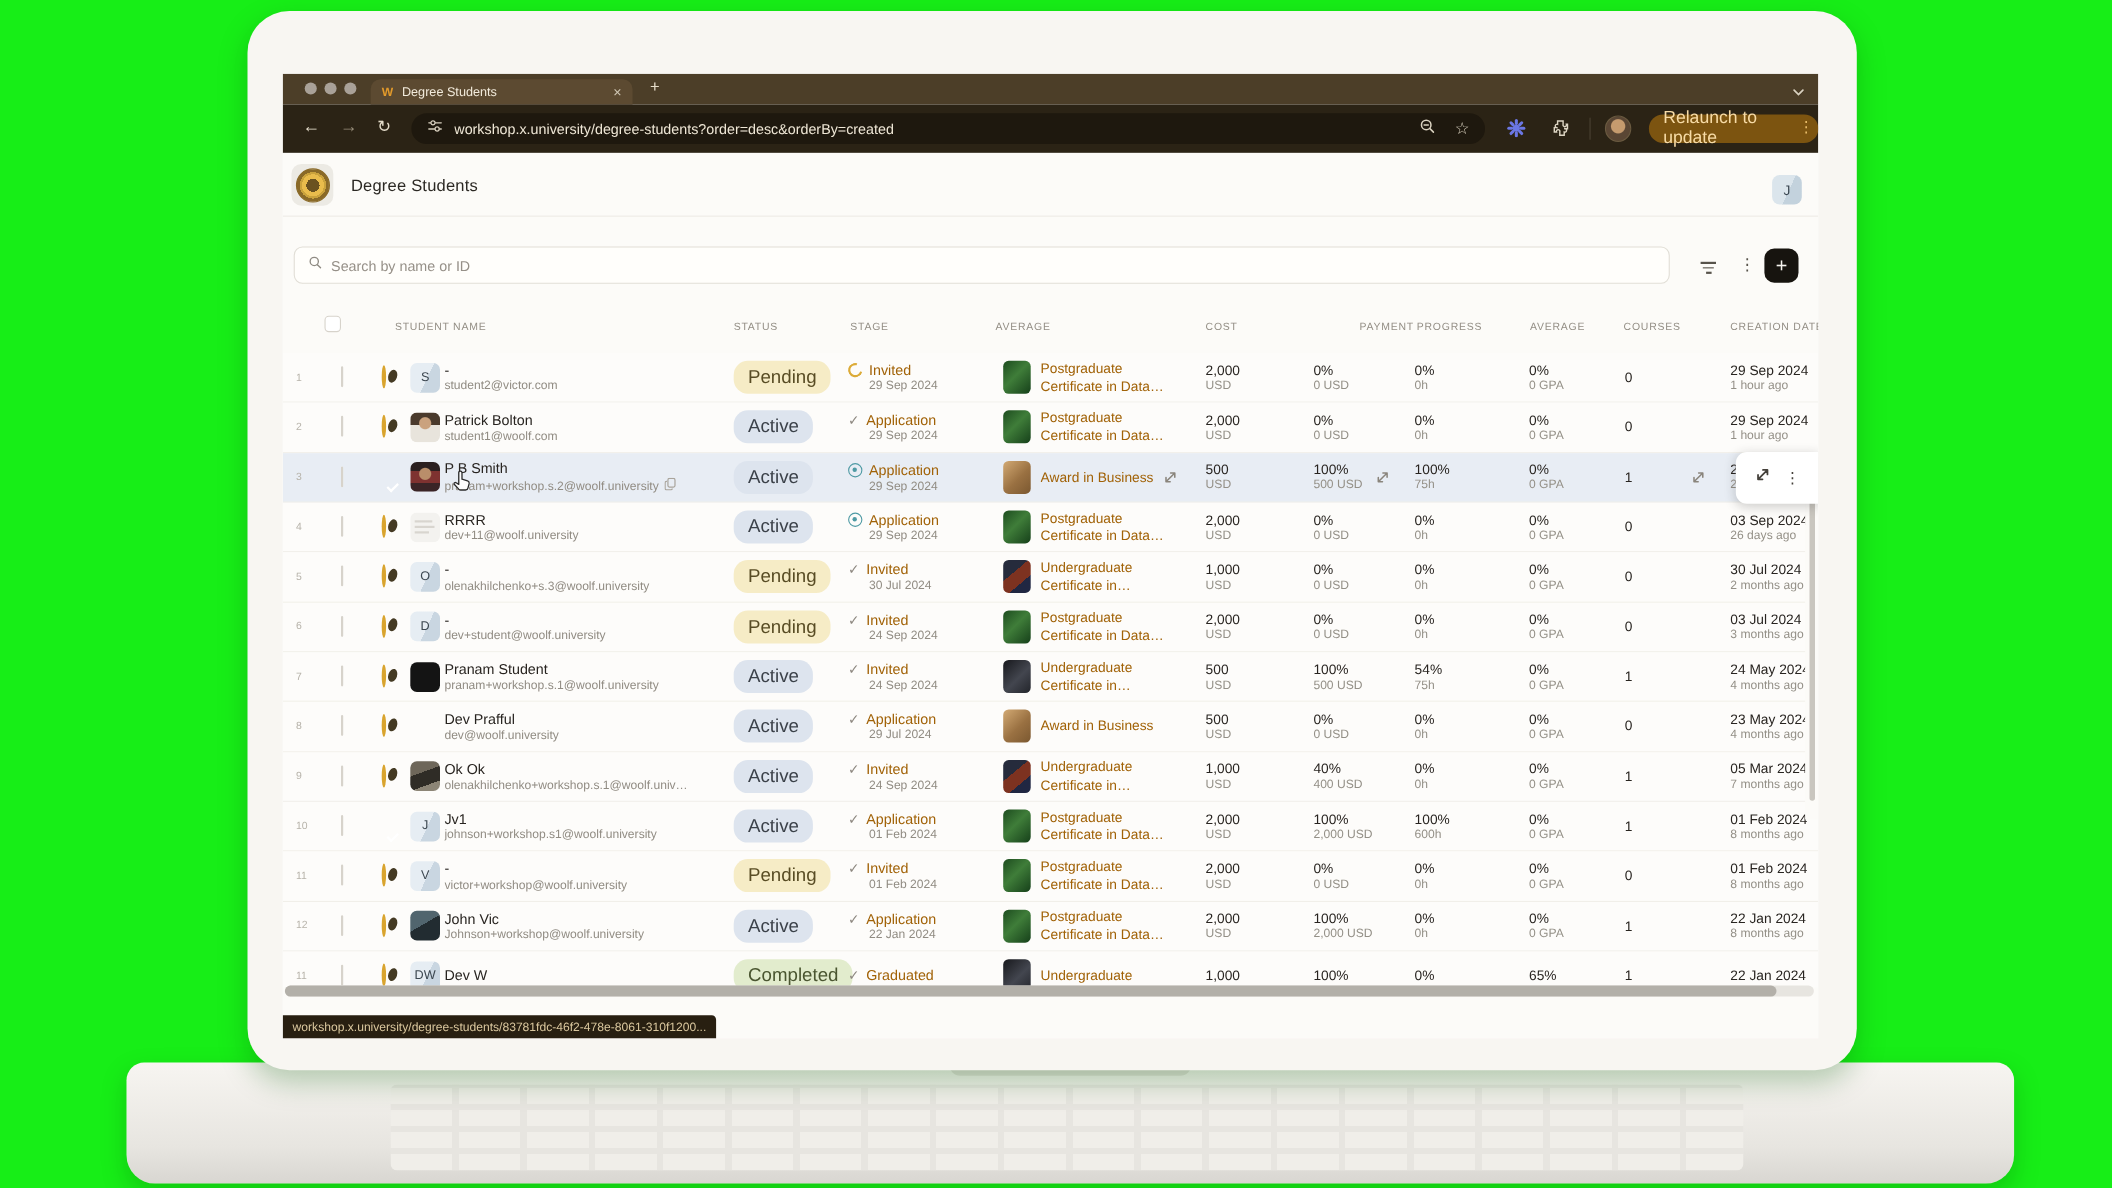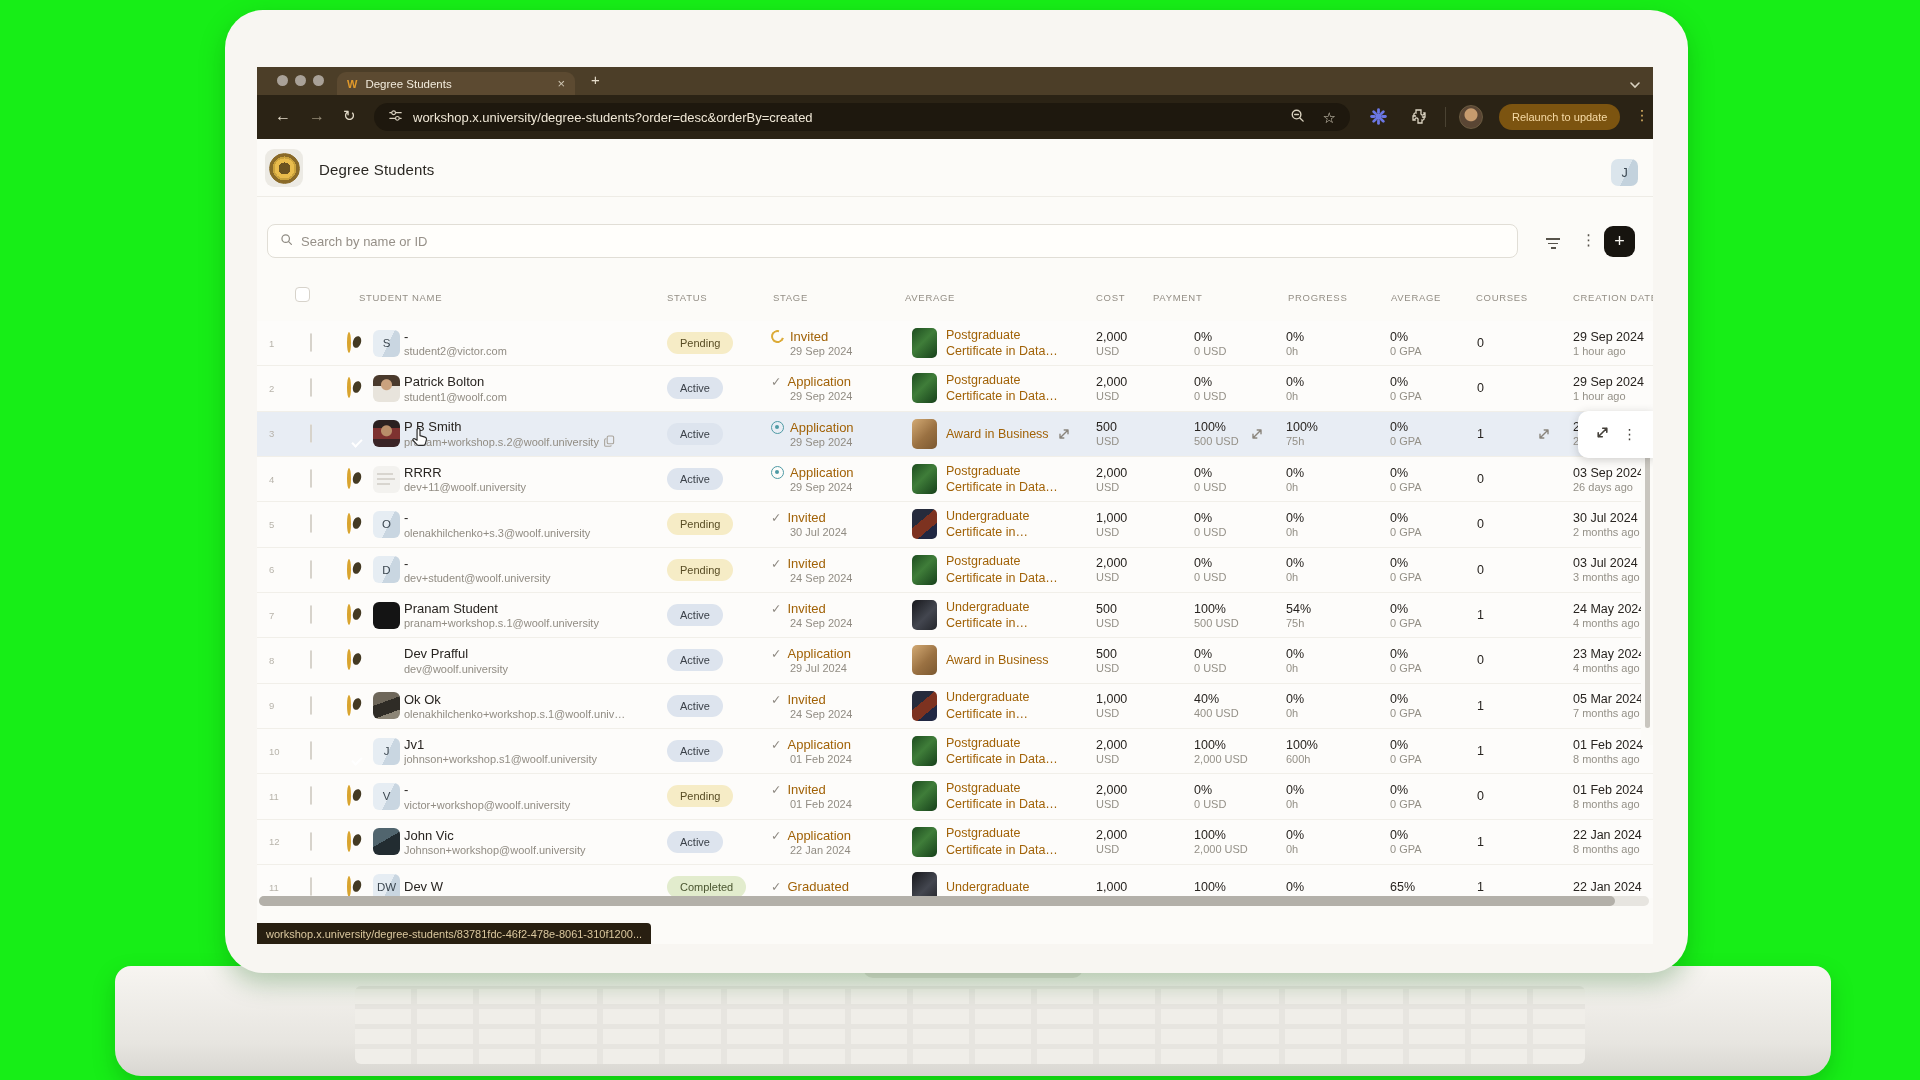--- a/index.html
+++ b/index.html
@@ -28,21 +28,21 @@
   .nav{position:absolute;top:11px;font-size:16px;color:#e3dbc9;line-height:1.3;}
   .urlbar{position:absolute;left:117px;top:8px;width:976px;height:28px;border-radius:14px;background:#1e180e;
           display:flex;align-items:center;padding:0 14px;box-sizing:border-box;}
   .url-text{font-size:13px;color:#efe7d6;margin-left:10px;white-space:nowrap;overflow:hidden;}
   .url-right{margin-left:auto;display:flex;gap:18px;align-items:center;}
   .tool-ic{position:absolute;top:13px;}
   .divider-v{position:absolute;left:1188px;top:12px;width:1px;height:20px;background:#4a4232;}
   .profile{position:absolute;left:1202px;top:10px;width:24px;height:24px;border-radius:50%;
            background:radial-gradient(circle at 50% 40%,#c69b6e 0 6px,#5a4634 7px);border:1px solid #6a5a40;box-sizing:border-box;}
   .relaunch{position:absolute;left:1242px;top:9px;height:26px;border-radius:13px;background:#7c5410;color:#f7dba6;
-            font-size:11px;font-weight:500;display:flex;align-items:center;padding:0 13px;}
+            font-size:16px;font-weight:500;display:flex;align-items:center;padding:0 13px;}
   .kebab-chrome{position:absolute;left:1378px;top:12px;color:#e9bd6b;font-size:14px;}
   
   .page{position:absolute;top:72px;left:0;right:0;bottom:0;background:#fcfbf8;}
   .logo{position:absolute;left:8px;top:10px;width:38px;height:38px;border-radius:9px;background:#eceae4;display:flex;align-items:center;justify-content:center;}
   .crest{width:29px;height:29px;border-radius:50%;border:1px solid #8a6a28;
          background:radial-gradient(circle,#6a5220 0 6px,#e9bc4c 6px 10px,#caa23c 10px 12px,#8a6a28 12px);}
   .page-title{position:absolute;left:62px;top:22px;font-size:15px;font-weight:500;color:#2b2823;letter-spacing:.2px;}
   .avatar-j{position:absolute;left:1354px;top:20px;width:27px;height:27px;border-radius:7px;color:#3a4650;font-size:12.5px;font-weight:500;
             background:linear-gradient(115deg,#dbe5ec 55%,#c3d2dd 55%);display:flex;align-items:center;justify-content:center;}
   .hdr-divider{position:absolute;left:0;right:0;top:57px;height:1px;background:#eeece6;}
@@ -74,21 +74,21 @@
   .av-patrick{background:radial-gradient(circle at 50% 36%,#caa27e 0 5px,transparent 6px),linear-gradient(180deg,#4a3a2c 0 42%,#e8e4dc 42%);}
   .av-pbsmith{background:radial-gradient(circle at 50% 40%,#b98e6a 0 5px,transparent 6px),linear-gradient(180deg,#2b2020 0 30%,#7e3230 30% 72%,#3a2426 72%);}
   .av-doc{background:#f3f2ef;background-image:linear-gradient(#d8d5cf 0 0),linear-gradient(#d8d5cf 0 0),linear-gradient(#d8d5cf 0 0);
           background-size:16px 2px,18px 2px,13px 2px;background-position:4px 7px,4px 12px,4px 17px;background-repeat:no-repeat;}
   .av-black{background:#141414;}
   .av-okok{background:linear-gradient(160deg,#6e675a 0 38%,#2f2c26 38% 74%,#8c8576 74%);}
   .av-johnvic{background:linear-gradient(150deg,#51656e 0 45%,#222c31 45%);}
   .av-none{visibility:hidden;}
   .nm{font-size:13px;color:#282420;font-weight:500;line-height:1.25;white-space:nowrap;overflow:hidden;max-width:250px;}
   .em{font-size:11px;color:#918c83;display:flex;align-items:center;gap:5px;white-space:nowrap;overflow:hidden;max-width:252px;}
-  .st{display:inline-block;padding:5px 13px;border-radius:13px;font-size:11px;font-weight:500;}
+  .st{display:inline-block;padding:5px 13px;border-radius:13px;font-size:17px;font-weight:500;}
   .st-pending{background:#f6ecc6;color:#584c24;}
   .st-active{background:#dde4ee;color:#3b4149;}
   .st-completed{background:#e2eccd;color:#4a5530;}
   .stg-top{display:flex;align-items:center;gap:6px;font-size:13px;color:#a16207;}
   .stg-date{font-size:11px;color:#918c83;margin-left:19px;margin-top:1px;}
   .ic{width:13px;height:13px;display:inline-block;box-sizing:border-box;flex:0 0 auto;}
   .ic-spinner{border-radius:50%;border:2px solid #dcab38;border-right-color:transparent;transform:rotate(-30deg);}
   .ic-check{width:auto;height:auto;border:0;}
   .ic-check::before{content:"✓";color:#8d8880;font-size:12.5px;}
   .ic-dot{border-radius:50%;border:1.5px solid #4e9aa4;position:relative;}
@@ -226,21 +226,21 @@
         <span class="kebab-pg">⋮</span>
         <div class="plus-btn">+</div>
 
         <div class="thead">
           <span class="cb"></span>
           <span class="th" style="left:102px">STUDENT NAME</span>
           <span class="th" style="left:410px">STATUS</span>
           <span class="th" style="left:516px">STAGE</span>
           <span class="th" style="left:648px">AVERAGE</span>
           <span class="th" style="left:839px">COST</span>
-          <span class="th" style="left:896px">PAYMENT</span>
+          <span class="th" style="left:979px">PAYMENT</span>
           <span class="th" style="left:1031px">PROGRESS</span>
           <span class="th" style="left:1134px">AVERAGE</span>
           <span class="th" style="left:1219px">COURSES</span>
           <span class="th" style="left:1316px">CREATION DATE</span>
         </div>
 
         <div class="tbody">
   <div class="row">
     <span class="idx">1</span>
     <span><span class="cb"></span></span>

